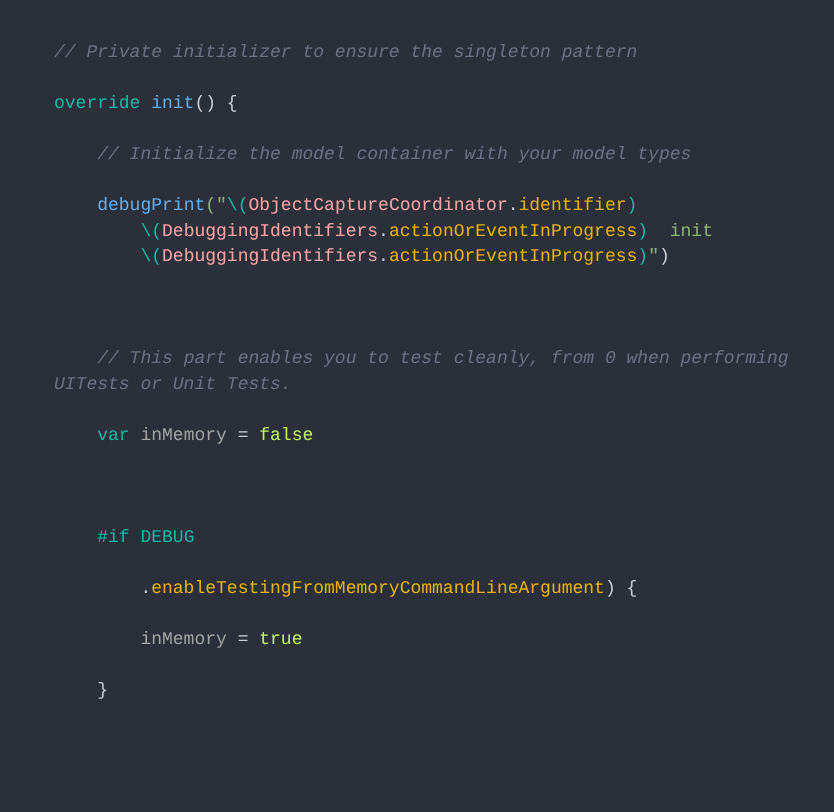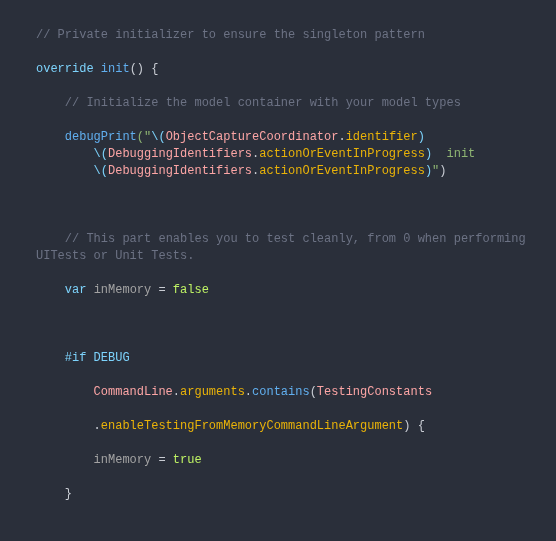--- a/index.html
+++ b/index.html
@@ -14,22 +14,22 @@
     height: 541px;
     overflow: hidden;
     box-sizing: border-box;
   }
   .editor {
     padding-left: 36px;
     white-space: pre;
   }
   .line { white-space: pre-wrap; word-break: break-word; }
   
-  .c-comment { color: #6c7284; }
-  .c-kw      { color: #7dd3fc; }   
+  .c-comment { color: #6c7284; font-style: italic; }
+  .c-kw      { color: #14b8a6; }   
   .c-fn      { color: #61afef; }   
   .c-ident   { color: #fca5a5; }   
   .c-member  { color: #eab308; }   
   .c-str     { color: #8fb573; }   
   .c-bool    { color: #bef264; }   
   .c-plain   { color: #a3a3a3; }
   .c-punc    { color: #c9cdd4; }
   .c-green   { color: #8fb573; }
 </style>
 </head>
@@ -40,21 +40,20 @@
 <div class="line"><span class="c-kw">override</span> <span class="c-fn">init</span><span class="c-punc">() {</span></div>
 <div class="line">    <span class="c-comment">// Initialize the model container with your model types</span></div>
 <div class="line">    <span class="c-fn">debugPrint</span><span class="c-str">("</span><span class="c-kw">\(</span><span class="c-ident">ObjectCaptureCoordinator</span><span class="c-punc">.</span><span class="c-member">identifier</span><span class="c-kw">)</span>
         <span class="c-kw">\(</span><span class="c-ident">DebuggingIdentifiers</span><span class="c-punc">.</span><span class="c-member">actionOrEventInProgress</span><span class="c-kw">)</span><span class="c-str">  </span><span class="c-green">init</span>
         <span class="c-kw">\(</span><span class="c-ident">DebuggingIdentifiers</span><span class="c-punc">.</span><span class="c-member">actionOrEventInProgress</span><span class="c-kw">)</span><span class="c-str">"</span><span class="c-punc">)</span></div>
 <div class="line">&nbsp;</div>
 <div class="line">    <span class="c-comment">// This part enables you to test cleanly, from 0 when performing UITests or Unit Tests.</span></div>
 <div class="line">    <span class="c-kw">var</span> <span class="c-plain">inMemory</span> <span class="c-punc">=</span> <span class="c-bool">false</span></div>
 <div class="line">&nbsp;</div>
 <div class="line">    <span class="c-kw">#if DEBUG</span></div>
-<div class="line">        <span class="c-ident">CommandLine</span><span class="c-punc">.</span><span class="c-member">arguments</span><span class="c-punc">.</span><span class="c-fn">contains</span><span class="c-punc">(</span><span class="c-ident">TestingConstants</span></div>
 <div class="line">        <span class="c-punc">.</span><span class="c-member">enableTestingFromMemoryCommandLineArgument</span><span class="c-punc">) {</span></div>
 <div class="line">        <span class="c-plain">inMemory</span> <span class="c-punc">=</span> <span class="c-bool">true</span></div>
 <div class="line">    <span class="c-punc">}</span></div>
 
 
 
 
 
 
 

